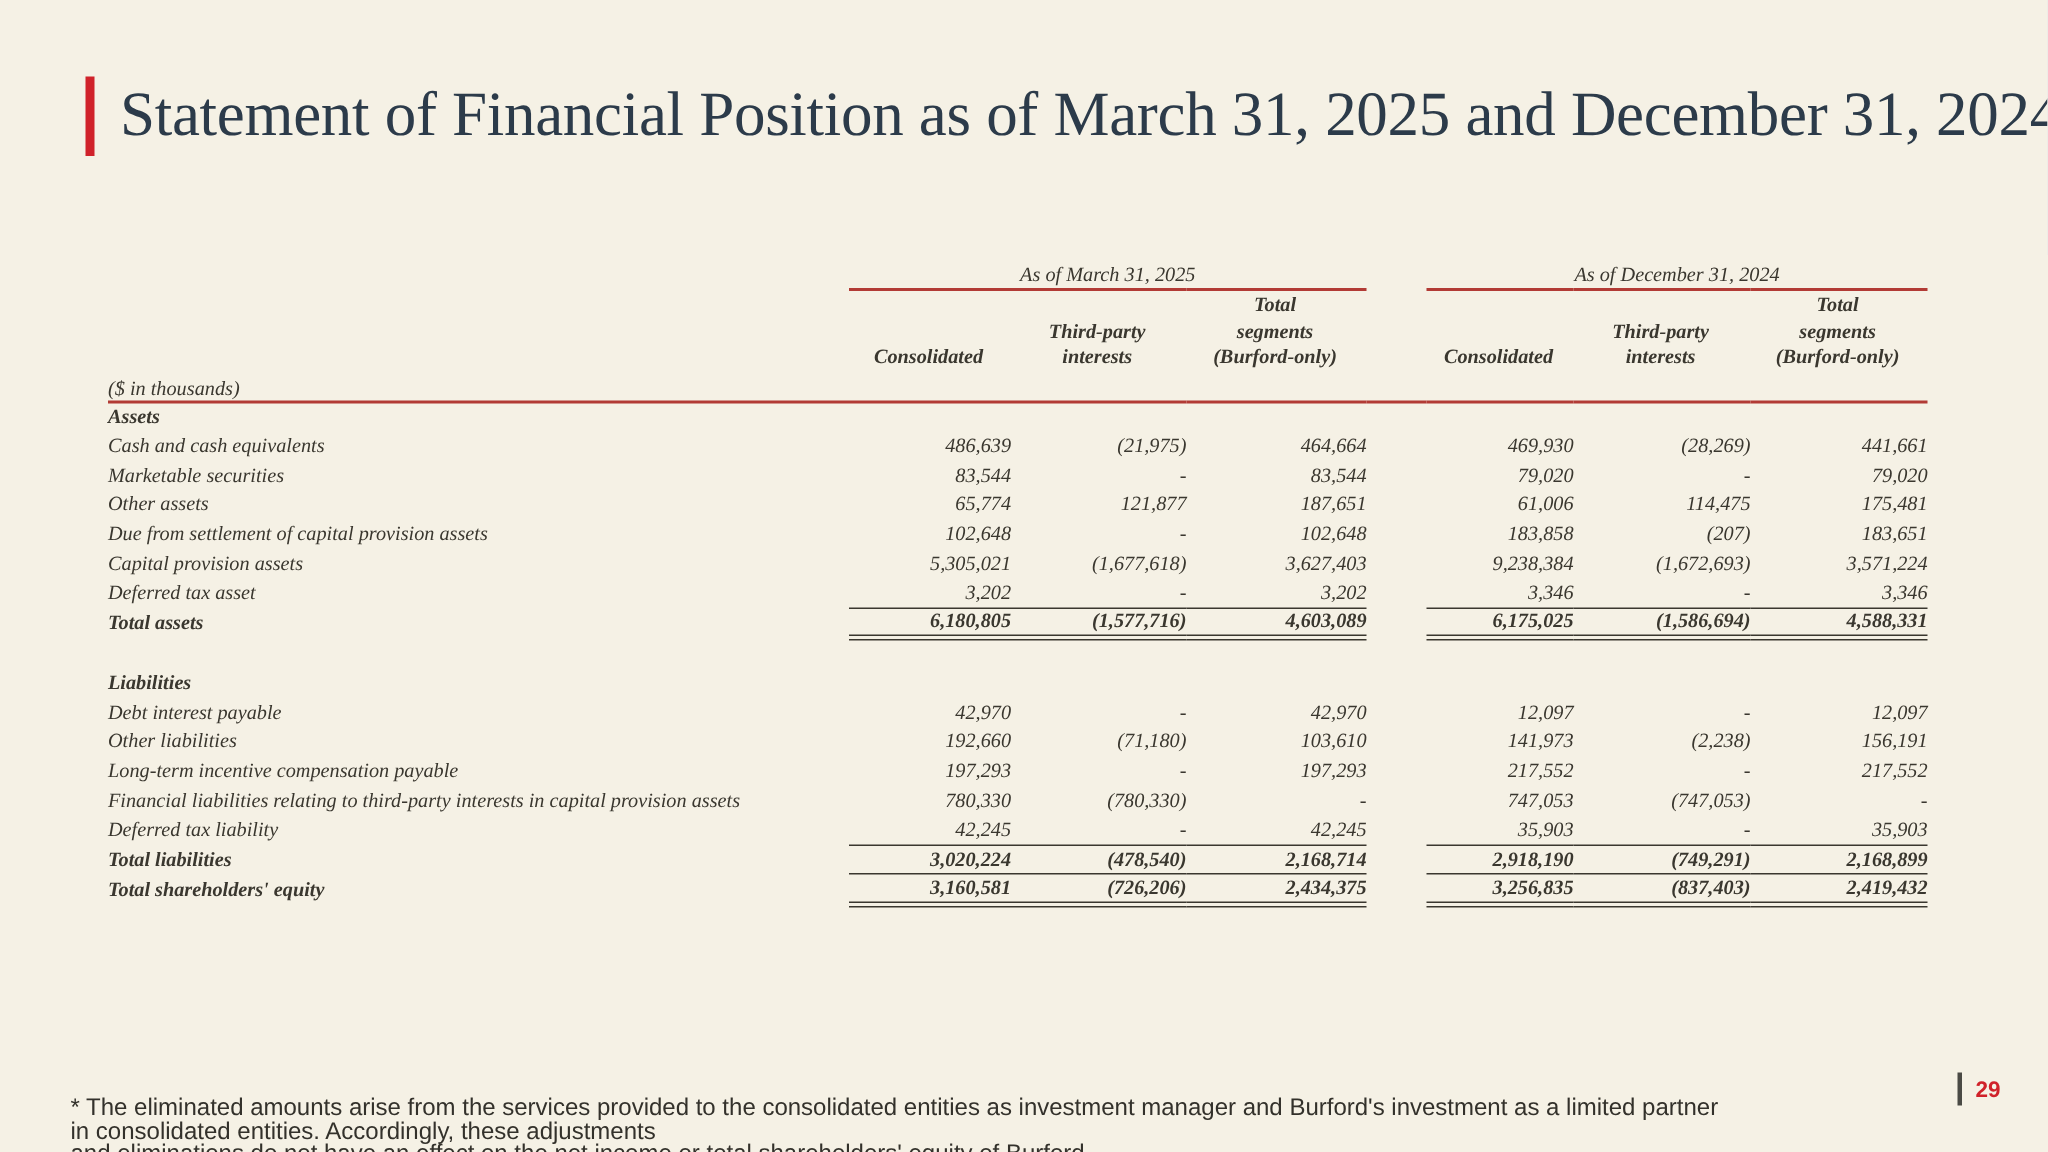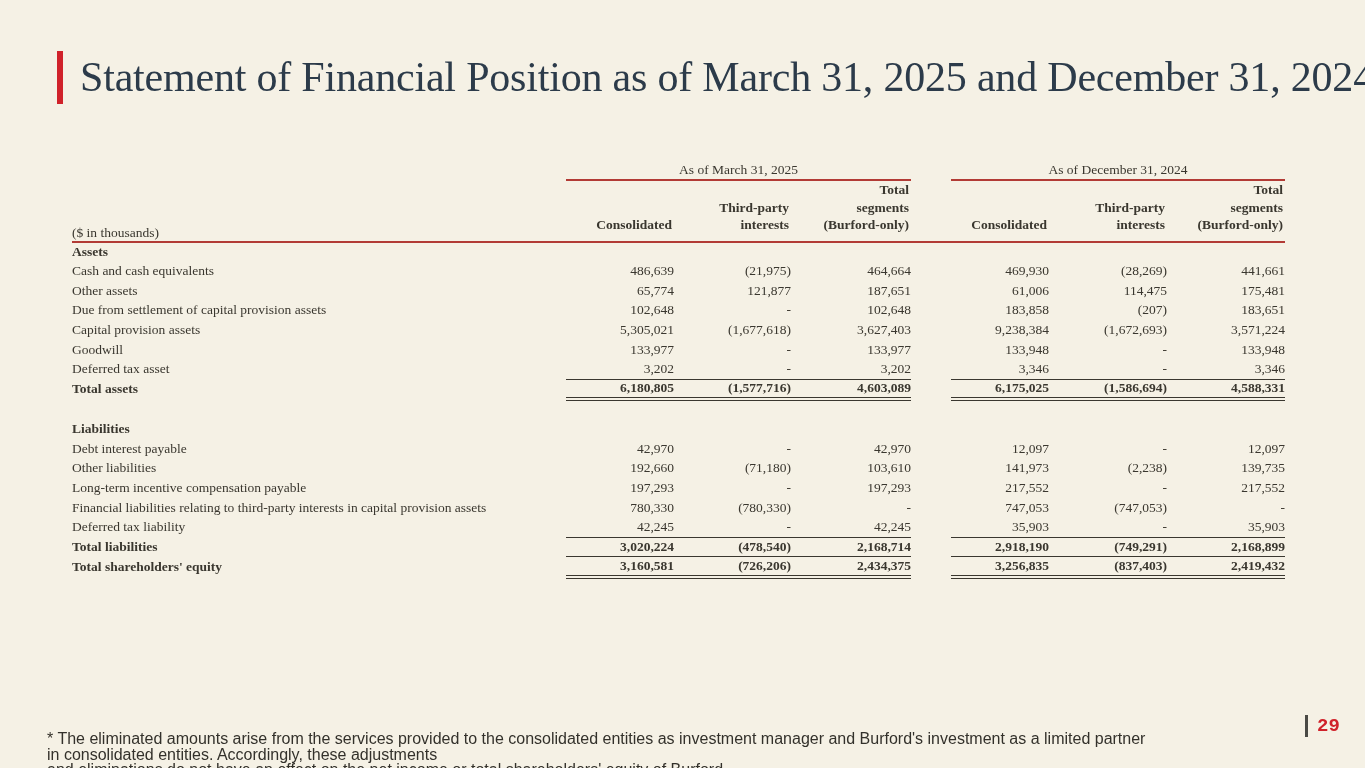--- a/index.html
+++ b/index.html
@@ -16,50 +16,50 @@
     background:var(--bg);
     font-family:"Liberation Serif",serif;
     color:var(--text);
   }
   
   .title-block{position:absolute;left:57px;top:51px;display:flex;align-items:stretch;}
   .accent-bar{width:6px;height:53px;background:var(--accent);margin-right:17px;flex:none;}
   h1.title{margin:0;font-size:42px;line-height:53px;font-weight:normal;color:var(--navy);white-space:nowrap;letter-spacing:-0.2px;}
   
   table.fin{
-    position:absolute;left:72px;top:161px;width:1213px;
-    border-collapse:collapse;table-layout:fixed;
+    position:absolute;left:72px;top:174px;width:1213px;
+    border-collapse:collapse;table-layout:fixed;font-style:italic;
   }
   table.fin td,table.fin th{padding:0;font-size:13.5px;color:var(--text);font-weight:normal;overflow:visible;white-space:nowrap;}
   tr.group-row{height:19px;}
   .group-hdr{font-weight:bold;text-align:center;border-bottom:2px solid var(--rule-red);}
   tr.col-row{height:54px;}
   tr.col-row th{border-bottom:2px solid var(--rule-red);vertical-align:bottom;}
   tr.col-row td{border-bottom:2px solid var(--rule-red);}
-  tr.col-row .num{font-weight:bold;white-space:pre-line;text-align:right;line-height:17.5px;padding:0 2px 7px 0;}
+  tr.col-row .num{font-weight:bold;white-space:pre-line;line-height:17.5px;padding:0 2px 20px 0;}
   .unit{font-weight:bold;text-align:left;padding-bottom:3px;}
   tbody tr{height:19.7px;}
   tbody tr.spacer{height:20px;}
   tbody tr.sec-hdr td{font-weight:bold;}
   tbody .label{text-align:left;}
   tbody .num{text-align:right;padding-right:2px;}
   tr.bold td{font-weight:bold;}
   tr.rt .num{border-top:1px solid var(--rule-dark);}
   tr.rb-single .num{border-bottom:1px solid var(--rule-dark);}
   tr.rb-double .num{border-bottom:4px double var(--rule-dark);}
   
   .footnote{
     position:absolute;left:47px;top:731px;width:1110px;
     font-family:Liberation Sans, sans-serif;font-size:16px;line-height:15.5px;
     color:#33312b;white-space:pre-line;
   }
   
   .page-num-block{position:absolute;left:1305px;top:715px;display:flex;align-items:center;}
   .pn-bar{width:3px;height:22px;background:#4a4a45;margin-right:9px;flex:none;}
-  .pn{font-family:Liberation Mono, monospace;font-size:19px;font-weight:bold;color:var(--accent);}
+  .pn{font-family:Liberation Sans, sans-serif;font-size:15px;font-weight:bold;color:var(--accent);}
 </style>
 </head>
 <body>
 
 <div class="slide">
 
   <div class="title-block">
     <div class="accent-bar"></div>
     <h1 class="title">Statement of Financial Position as of March 31, 2025 and December 31, 2024</h1>
   </div>
@@ -107,20 +107,30 @@
           <td class="label">Cash and cash equivalents</td>
           <td class="num">486,639</td>
           <td class="num">(21,975)</td>
           <td class="num">464,664</td>
           <td class="gap"></td>
           <td class="num">469,930</td>
           <td class="num">(28,269)</td>
           <td class="num">441,661</td>
         </tr>
         <tr>
+          <td class="label">Marketable securities</td>
+          <td class="num">83,544</td>
+          <td class="num">-</td>
+          <td class="num">83,544</td>
+          <td class="gap"></td>
+          <td class="num">79,020</td>
+          <td class="num">-</td>
+          <td class="num">79,020</td>
+        </tr>
+        <tr>
           <td class="label">Other assets</td>
           <td class="num">65,774</td>
           <td class="num">121,877</td>
           <td class="num">187,651</td>
           <td class="gap"></td>
           <td class="num">61,006</td>
           <td class="num">114,475</td>
           <td class="num">175,481</td>
         </tr>
         <tr>
@@ -135,30 +145,20 @@
         </tr>
         <tr>
           <td class="label">Capital provision assets</td>
           <td class="num">5,305,021</td>
           <td class="num">(1,677,618)</td>
           <td class="num">3,627,403</td>
           <td class="gap"></td>
           <td class="num">9,238,384</td>
           <td class="num">(1,672,693)</td>
           <td class="num">3,571,224</td>
-        </tr>
-        <tr>
-          <td class="label">Goodwill</td>
-          <td class="num">133,977</td>
-          <td class="num">-</td>
-          <td class="num">133,977</td>
-          <td class="gap"></td>
-          <td class="num">133,948</td>
-          <td class="num">-</td>
-          <td class="num">133,948</td>
         </tr>
         <tr>
           <td class="label">Deferred tax asset</td>
           <td class="num">3,202</td>
           <td class="num">-</td>
           <td class="num">3,202</td>
           <td class="gap"></td>
           <td class="num">3,346</td>
           <td class="num">-</td>
           <td class="num">3,346</td>
@@ -190,21 +190,21 @@
           <td class="num">12,097</td>
         </tr>
         <tr>
           <td class="label">Other liabilities</td>
           <td class="num">192,660</td>
           <td class="num">(71,180)</td>
           <td class="num">103,610</td>
           <td class="gap"></td>
           <td class="num">141,973</td>
           <td class="num">(2,238)</td>
-          <td class="num">139,735</td>
+          <td class="num">156,191</td>
         </tr>
         <tr>
           <td class="label">Long-term incentive compensation payable</td>
           <td class="num">197,293</td>
           <td class="num">-</td>
           <td class="num">197,293</td>
           <td class="gap"></td>
           <td class="num">217,552</td>
           <td class="num">-</td>
           <td class="num">217,552</td>

